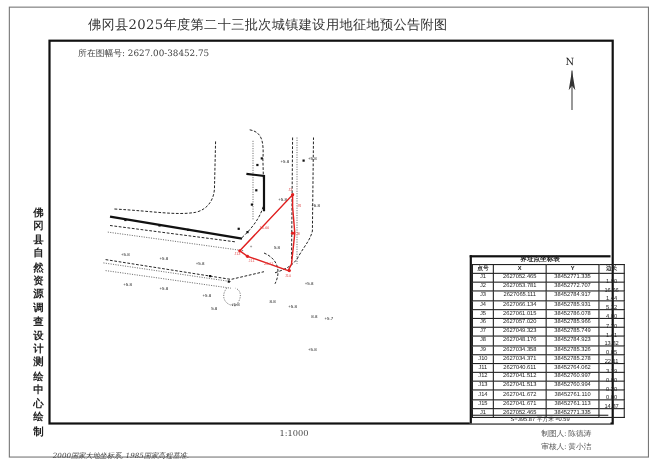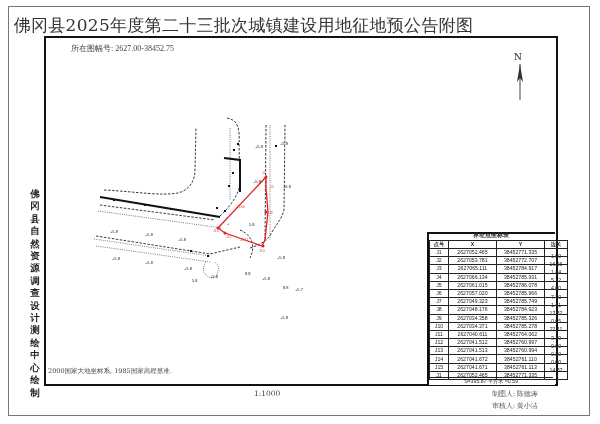--- a/index.html
+++ b/index.html
@@ -1,33 +1,33 @@
 <!DOCTYPE html>
 <html><head>
 <meta charset="utf-8">
 <style>
   html,body{margin:0;padding:0;background:#fff;}
   body{width:600px;height:424px;position:relative;overflow:hidden;font-family:"DejaVu Serif","Liberation Serif",serif;color:#222;}
   .outer{position:absolute;left:8px;top:6px;width:582px;height:410px;border:1px solid #777;box-sizing:border-box;}
-  .title{position:absolute;left:0;top:14px;width:487px;text-align:center;font-size:17px;color:#333;letter-spacing:0.3px;}
+  .title{position:absolute;left:0;top:14px;width:487px;text-align:center;font-size:12px;color:#333;letter-spacing:0.3px;}
   .inner{position:absolute;left:44px;top:36px;width:514px;height:350px;border:2px solid #111;box-sizing:border-box;}
-  .sheet{position:absolute;left:71px;top:43px;font-size:8px;color:#444;font-family:Liberation Serif, serif;}
+  .sheet{position:absolute;left:71px;top:43px;font-size:8px;color:#444;}
   .north{position:absolute;left:510px;top:52px;width:20px;height:50px;}
   .north-n{position:absolute;left:514px;top:52px;font-size:9px;}
   .vertical{position:absolute;left:28px;top:188px;width:14px;font-size:9.5px;font-weight:bold;line-height:12.4px;text-align:center;font-family:"DejaVu Sans","Liberation Sans",sans-serif;color:#222;}
   .map{position:absolute;left:46px;top:38px;width:510px;height:346px;}
   .tbl-wrap{position:absolute;left:427px;top:232px;width:128px;height:153px;border:2px solid #111;border-right:none;border-bottom:none;box-sizing:border-box;background:#fff;}
   .tbl-title{position:absolute;left:427px;top:231px;width:128px;text-align:center;font-size:6px;font-weight:bold;font-family:"Liberation Sans",sans-serif;}
   table{position:absolute;left:429px;top:240px;border-collapse:collapse;font-family:"Liberation Sans",sans-serif;font-size:5.2px;}
   td,th{border:0.8px solid #222;padding:0 2px;height:7.2px;line-height:7px;text-align:center;white-space:nowrap;}
   th{font-weight:bold;height:6.5px;}
   .c-pt{width:14px;}.c-x{width:43px;}.c-y{width:43px;}.c-d{width:18px;}
   .dist{position:relative;top:3.6px;}
   .sum{position:absolute;left:429px;top:377px;width:124px;text-align:center;font-size:5.2px;font-family:"Liberation Sans",sans-serif;border-top:0.8px solid #222;}
-  .foot-left{position:absolute;left:48px;top:367px;font-size:6.5px;color:#444;}
+  .foot-left{position:absolute;left:48px;top:410px;font-size:6.5px;color:#444;font-style:italic;}
   .scale{position:absolute;left:254px;top:389px;font-size:7.5px;color:#444;}
   .maker{position:absolute;left:492px;top:388px;font-size:7px;color:#555;line-height:12px;font-family:Liberation Serif, serif;}
 </style>
 </head>
 <body>
 
 <div class="outer"></div>
 <div class="title">佛冈县2025年度第二十三批次城镇建设用地征地预公告附图</div>
 <div class="inner"></div>
 <div class="sheet">所在图幅号: 2627.00-38452.75</div>

